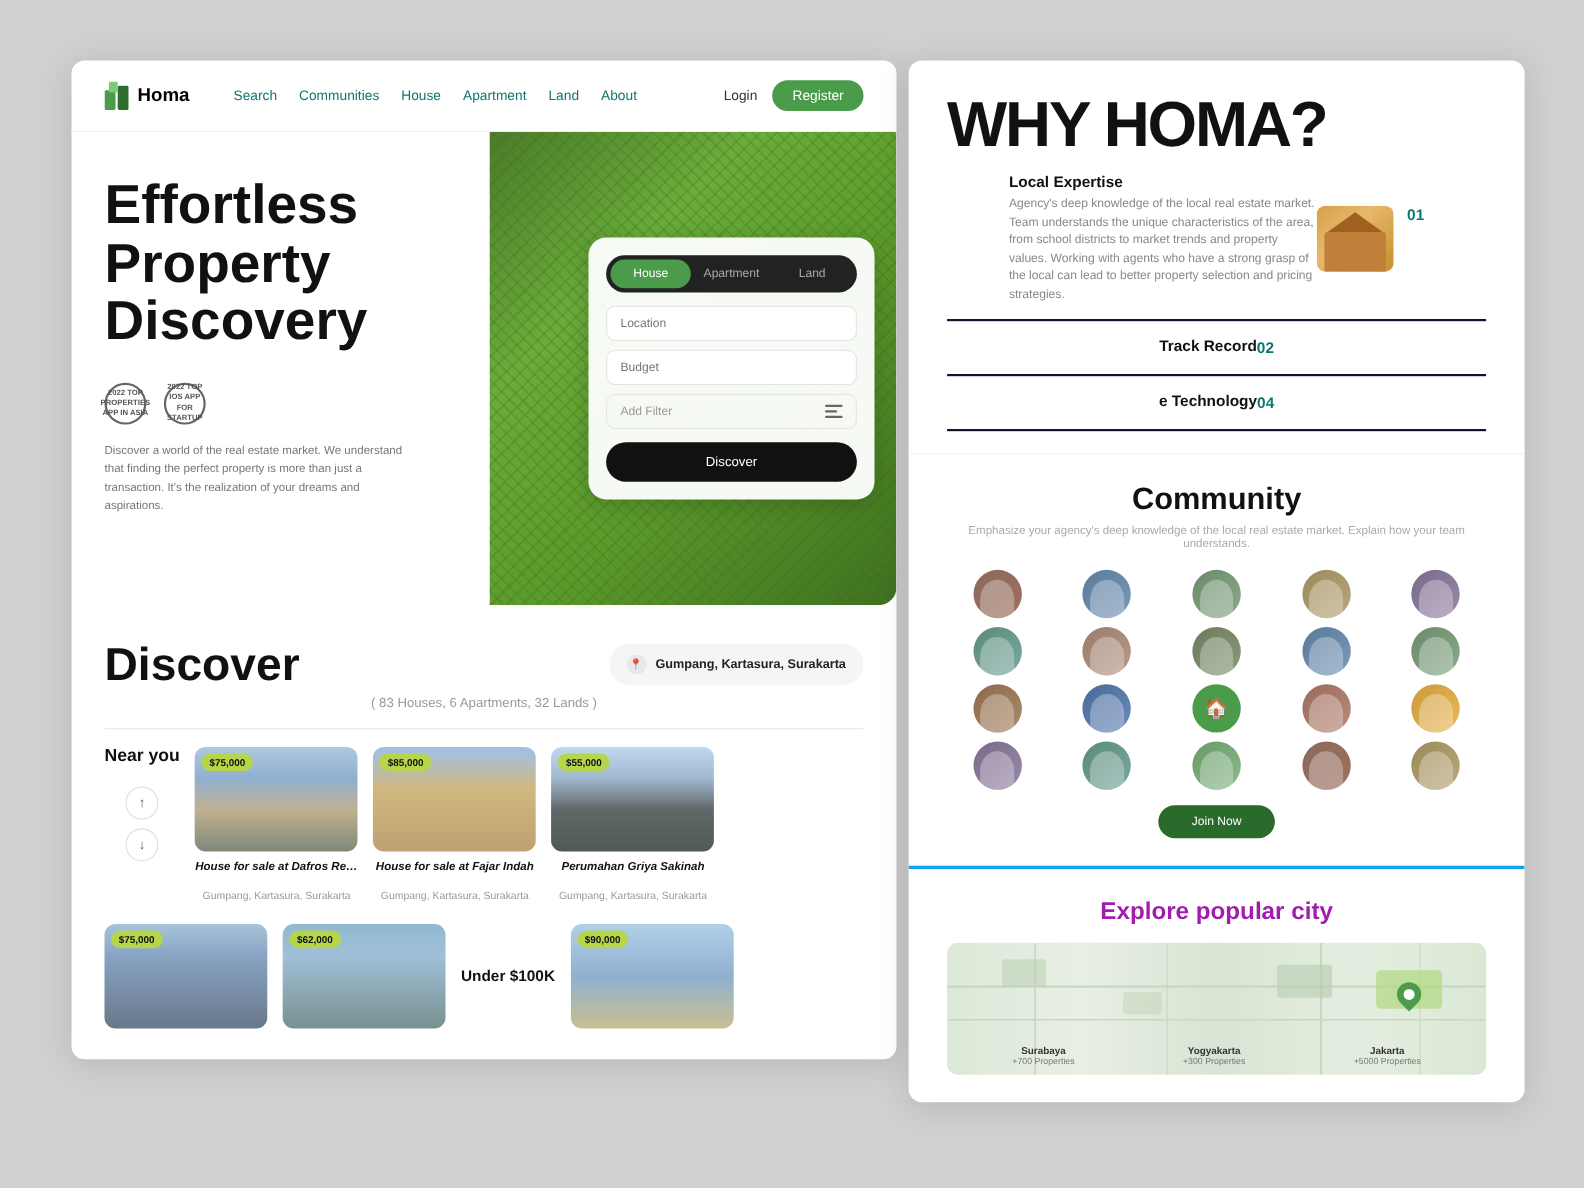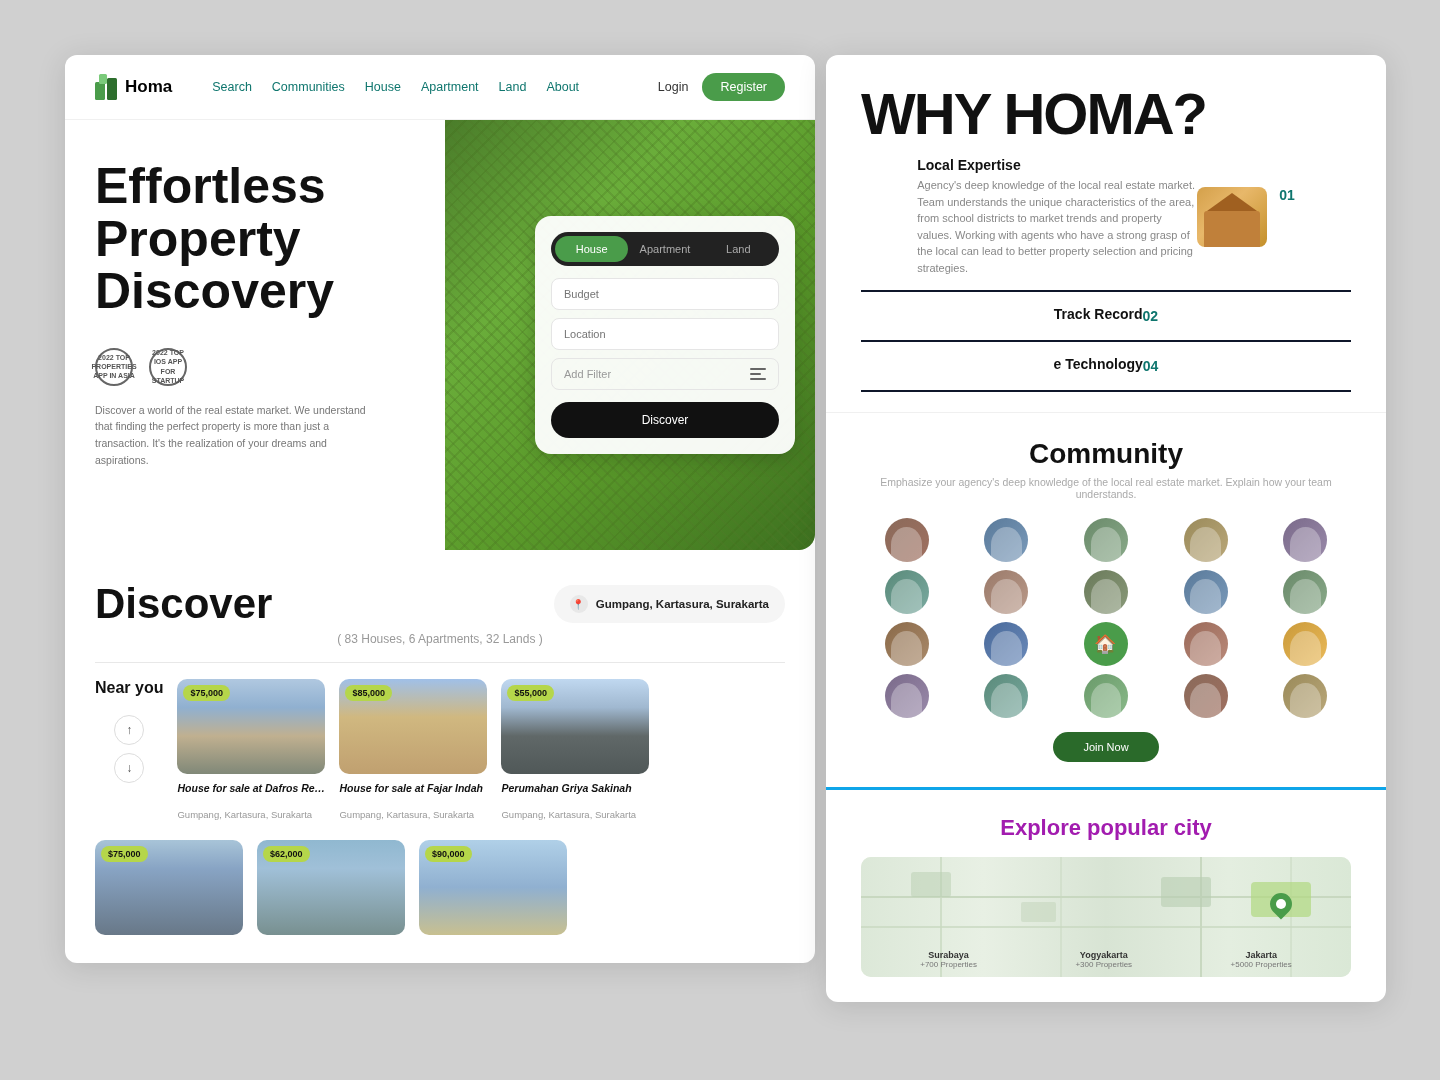--- a/index.html
+++ b/index.html
@@ -333,20 +333,21 @@
       display: flex;
       align-items: center;
       justify-content: center;
       cursor: pointer;
       font-size: 12px;
       color: #555;
     }
     .prop-card {
       width: 148px;
       flex-shrink: 0;
+      text-align: center;
     }
     .prop-img {
       width: 100%;
       height: 95px;
       border-radius: 10px;
       margin-bottom: 8px;
       position: relative;
       overflow: hidden;
     }
     .prop-price-tag {
@@ -715,22 +716,22 @@
       <div class="hero-image-bg"></div>
     </div>
 
     <div class="search-card">
       <div class="search-tabs">
         <div class="search-tab active">House</div>
         <div class="search-tab">Apartment</div>
         <div class="search-tab">Land</div>
       </div>
       <div class="search-input-group">
+        <input class="search-field" type="text" placeholder="Location" style="">
         <input class="search-field" type="text" placeholder="Budget" style="">
-        <input class="search-field" type="text" placeholder="Location" style="">
         <div class="search-filter-row">
           <span class="filter-label">Add Filter</span>
           <div class="filter-icon">
             <span></span>
               <span></span>
               <span></span>
           </div>
         </div>
         <button class="btn-discover">Discover</button>
       </div>
@@ -789,20 +790,23 @@
         <span class="prop-price-tag">$75,000</span>
       </div>
     </div>
 
     <div class="prop-card">
       <div class="prop-img house-img-5">
         <span class="prop-price-tag">$62,000</span>
       </div>
     </div>
 
+    <div class="under-100k">
+      <p class="under-100k-label">Under $100K</p>
+    </div>
 
     <div class="prop-card">
       <div class="prop-img house-img-6">
         <span class="prop-price-tag">$90,000</span>
       </div>
     </div>
   </div>
 </div>
 
 <div class="right-panel">

